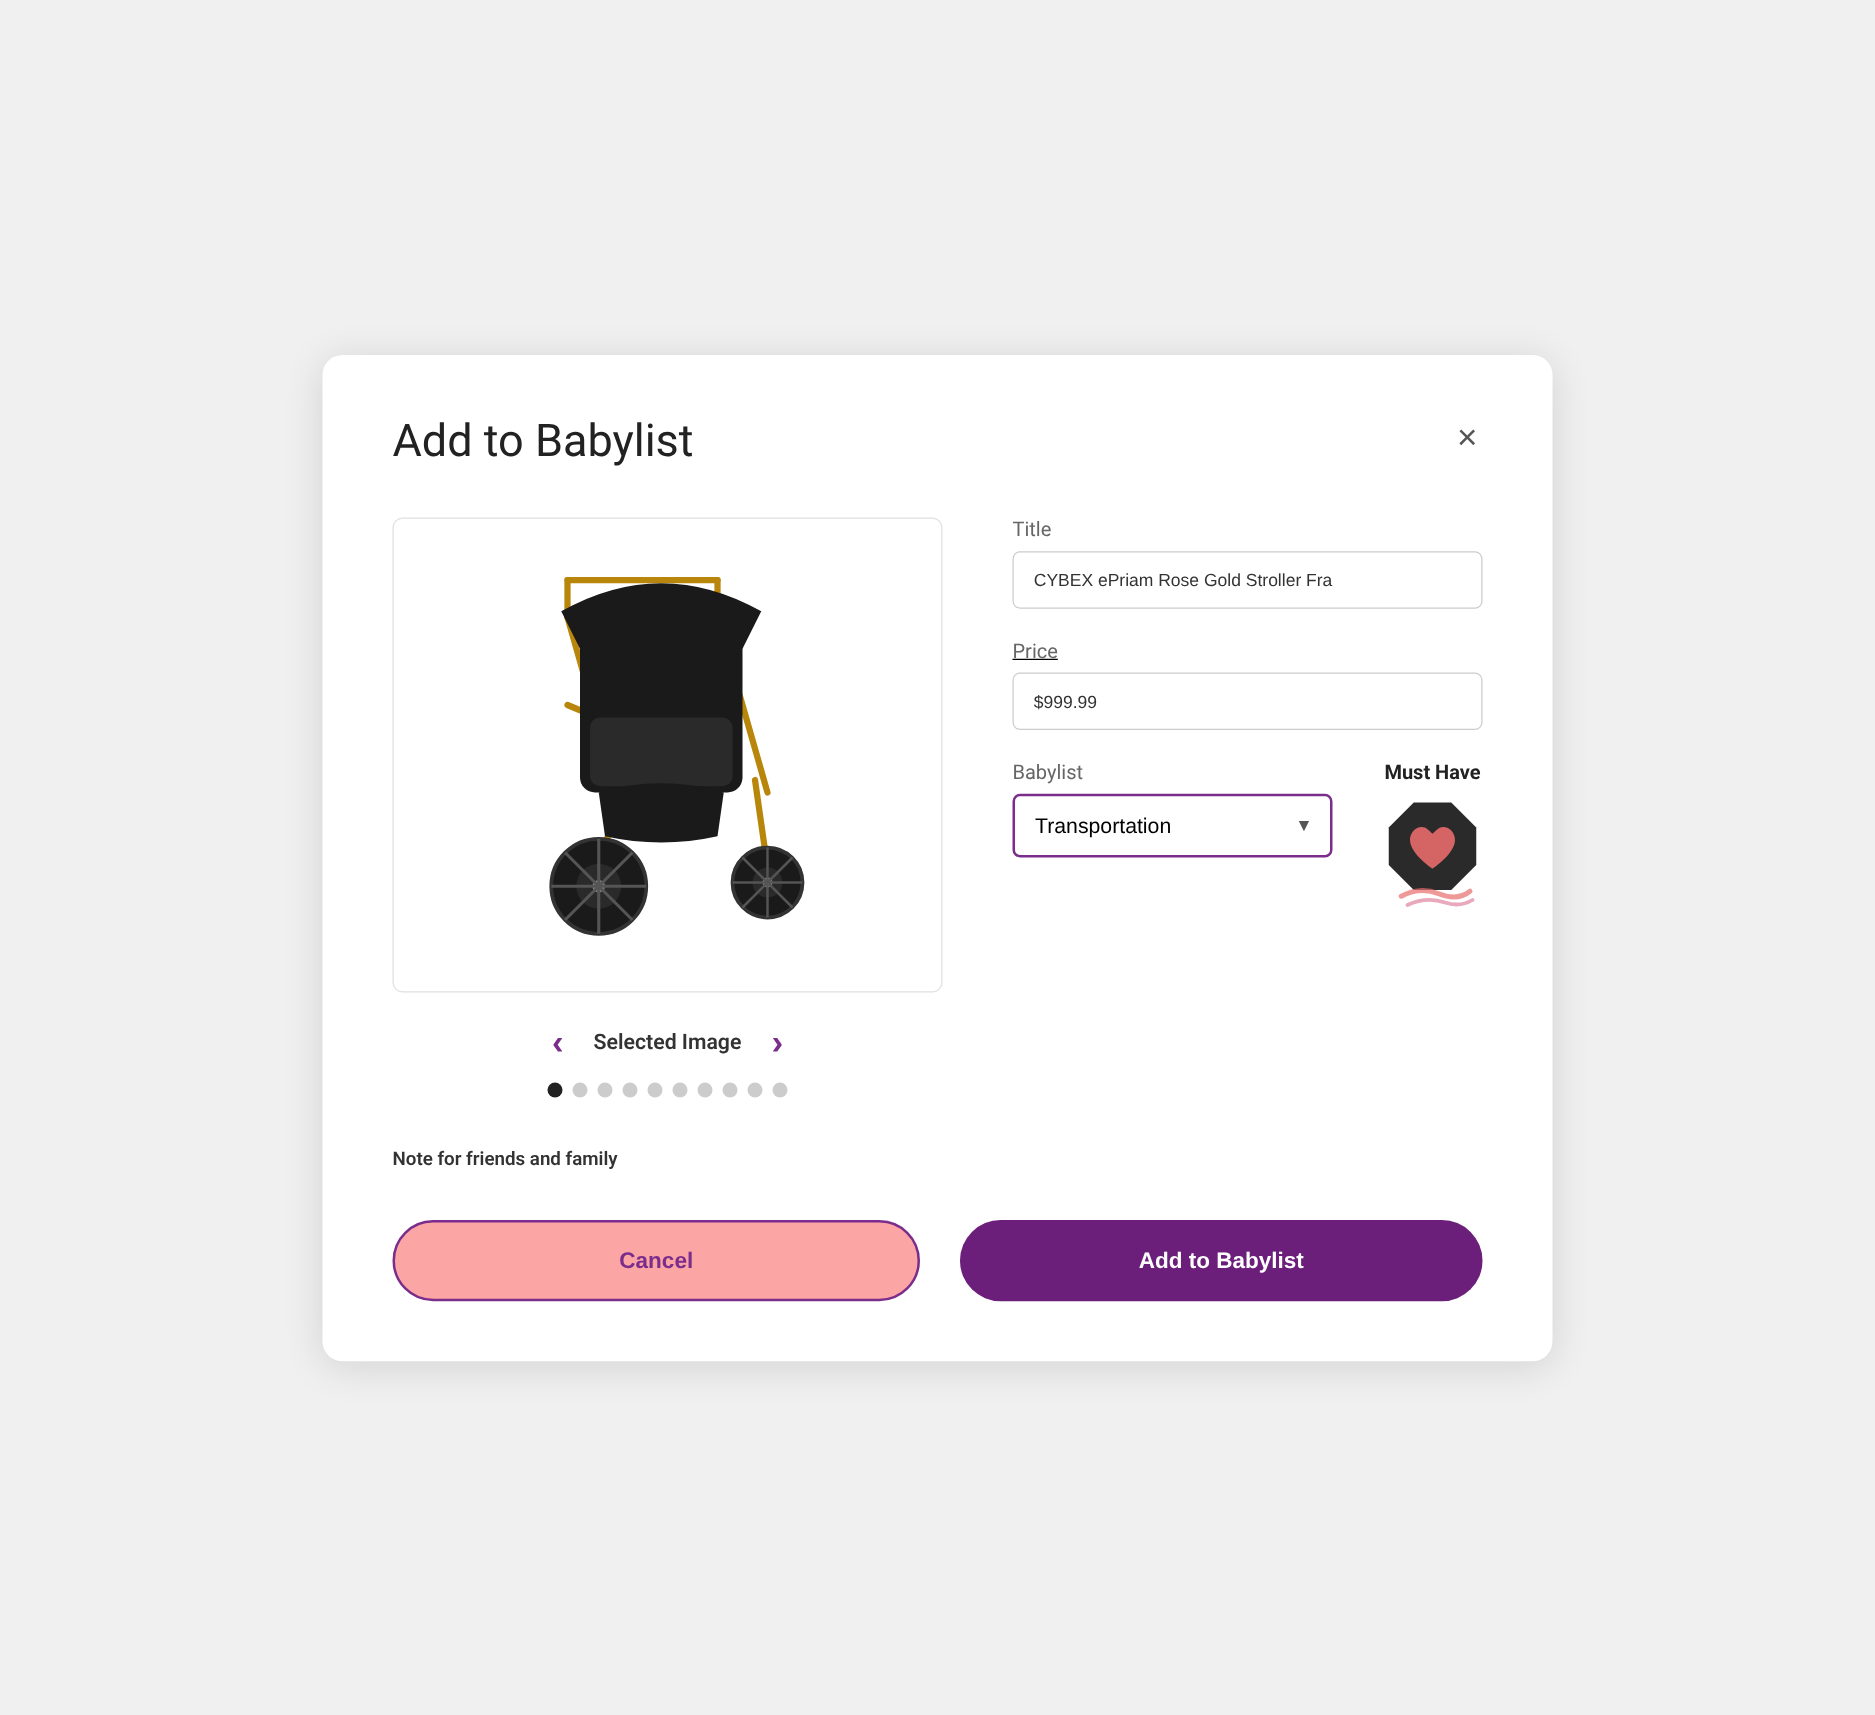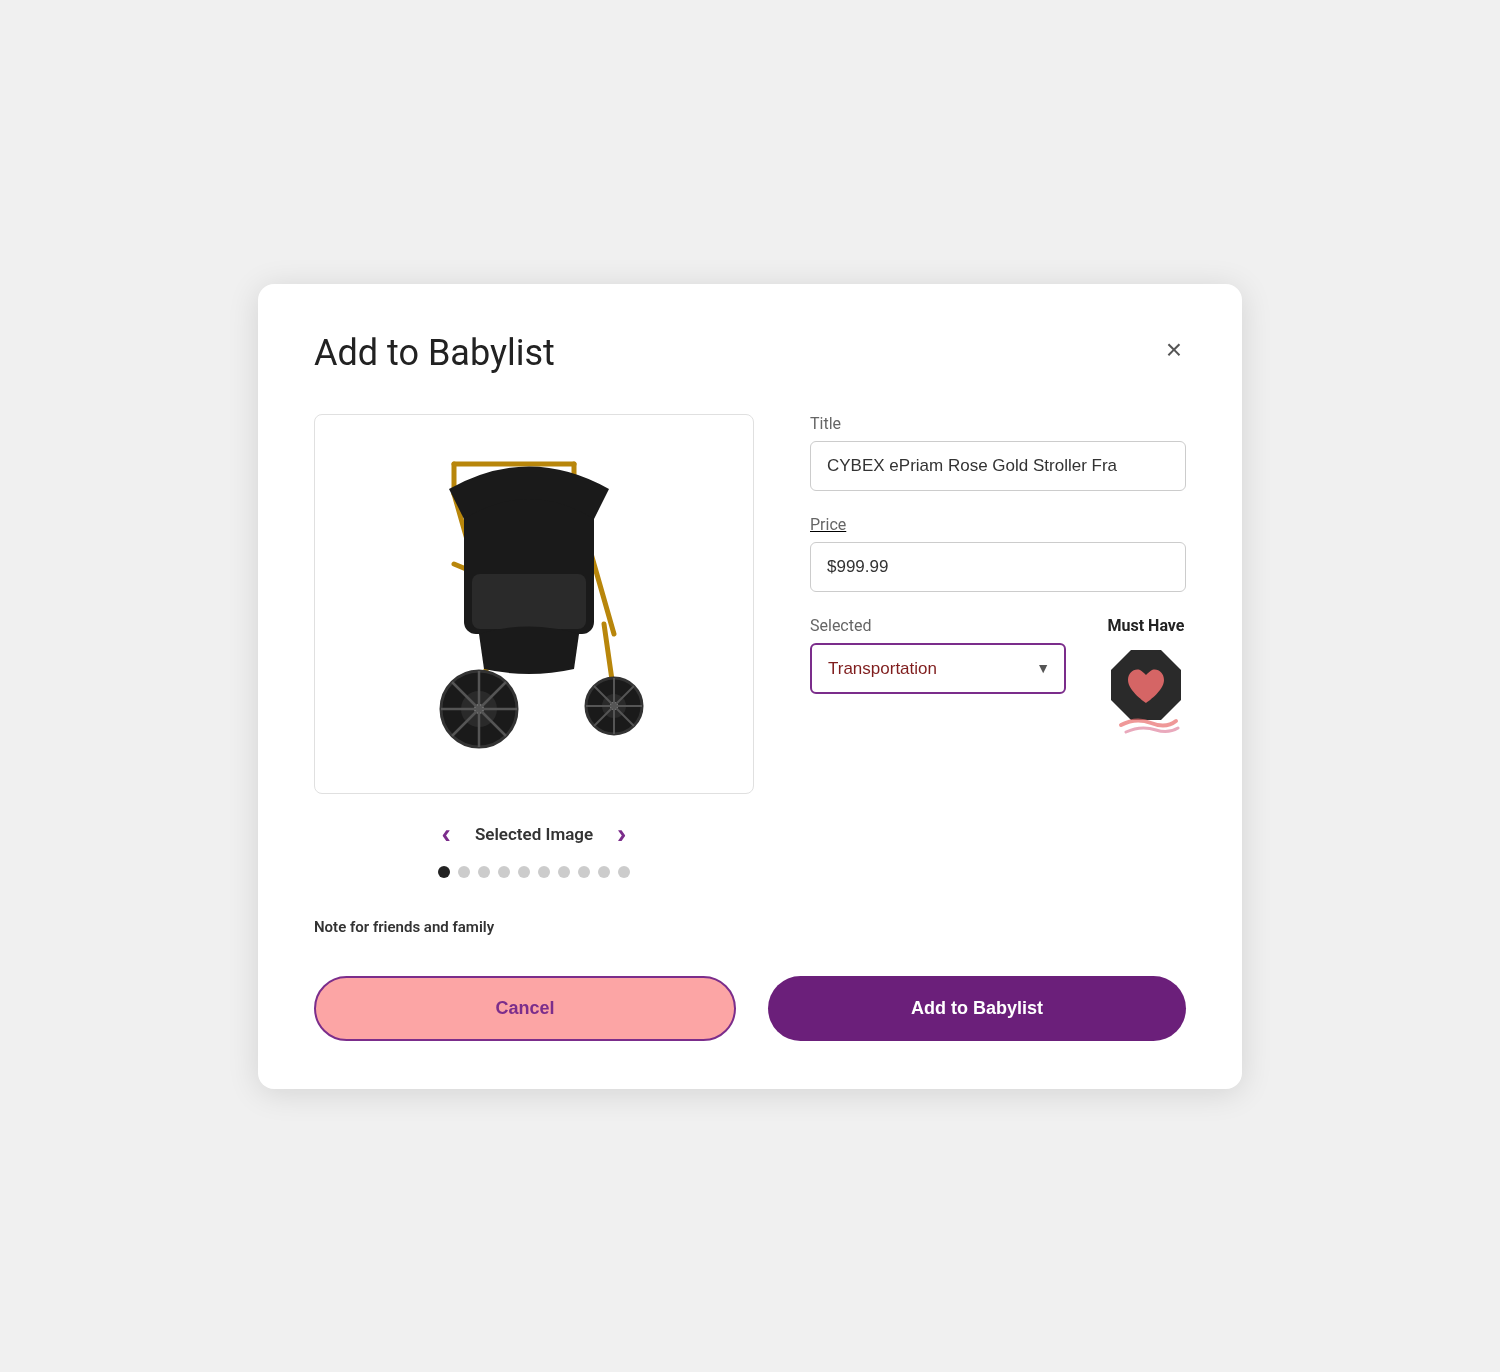--- a/index.html
+++ b/index.html
@@ -129,21 +129,21 @@
       color: #666;
       margin-bottom: 8px;
       display: block;
     }
 
     .form-input {
       width: 100%;
       border: 1.5px solid #ccc;
       border-radius: 6px;
       padding: 14px 16px;
-      font-size: 17px;
+      font-size: 14px;
       color: #333;
       outline: none;
     }
 
     .form-row {
       display: flex;
       gap: 24px;
       margin-top: 24px;
       text-decoration: underline;
     }
@@ -159,21 +159,21 @@
     .category-select-wrapper {
       position: relative;
     }
 
     .category-select {
       width: 100%;
       border: 2px solid #7b2d8b;
       border-radius: 6px;
       padding: 14px 16px;
       font-size: 17px;
-      color: #7f1d1d;
+      color: #000000;
       appearance: none;
       background: white;
       cursor: pointer;
       outline: none;
     }
 
     .select-arrow {
       position: absolute;
       right: 16px;
       top: 50%;
@@ -360,21 +360,21 @@
 
       <div class="form-row">
         <div class="form-group">
           <label class="form-label">Price</label>
           <input class="form-input" type="text" value="$999.99" style="">
         </div>
       </div>
 
       <div class="category-must-have-row">
         <div class="category-col">
-          <label class="form-label">Selected</label>
+          <label class="form-label">Babylist</label>
           <div class="category-select-wrapper">
             <select class="category-select">
               <option value="Transportation" selected="">Transportation</option>
               <option value="Feeding">Feeding</option>
               <option value="Clothing">Clothing</option>
               <option value="Nursery">Nursery</option>
               <option value="Toys">Toys</option>
               <option value="Health &amp; Safety">Health &amp; Safety</option>
               <option value="Bath">Bath</option>
               <option value="Other">Other</option>

